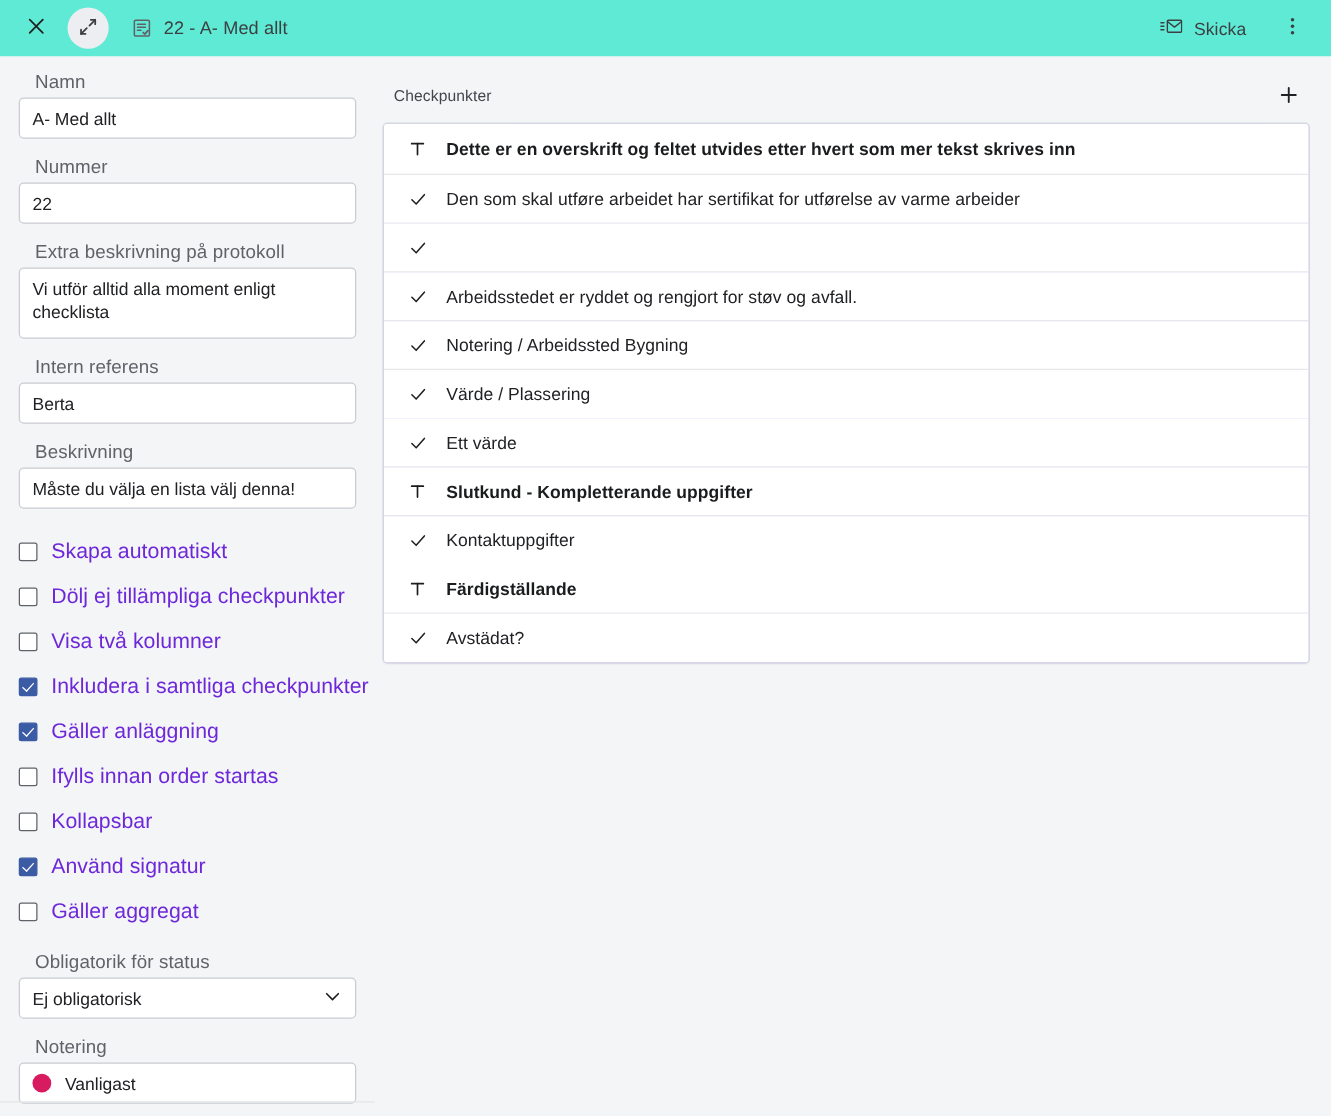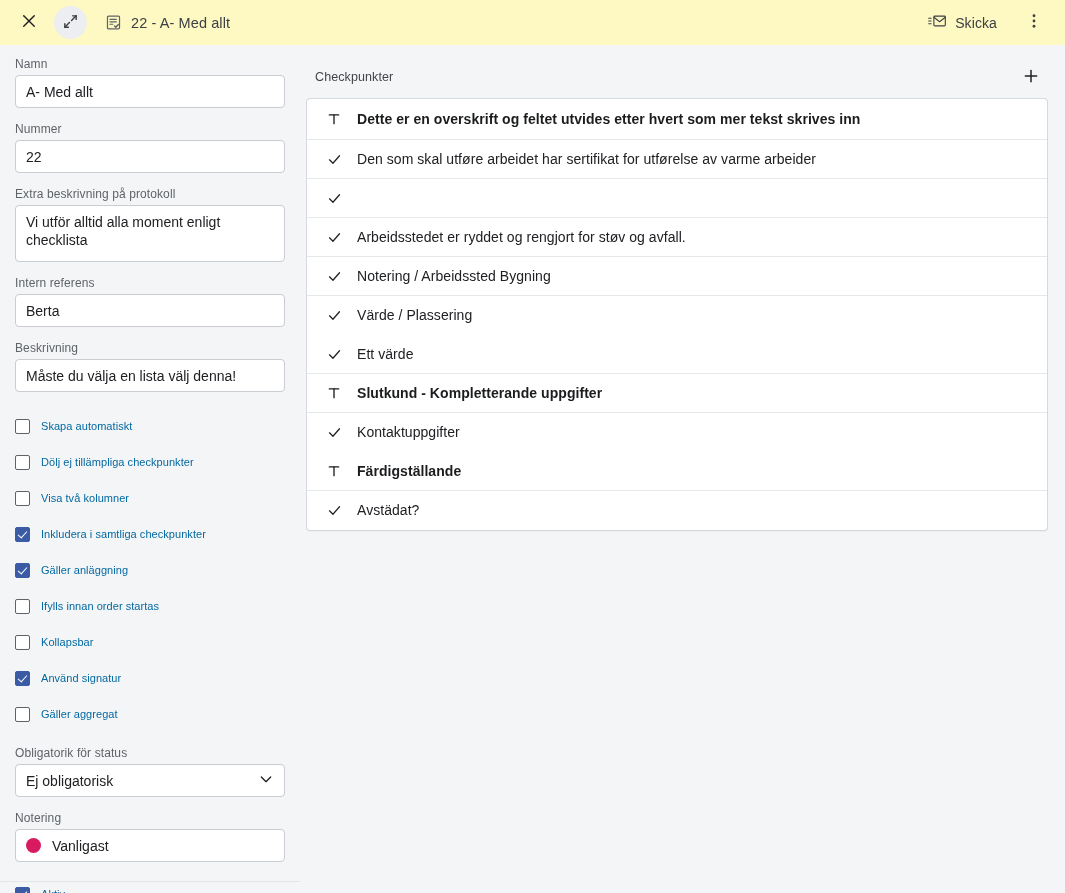--- a/index.html
+++ b/index.html
@@ -13,21 +13,21 @@
     font-family: "Liberation Sans", sans-serif;
     -webkit-font-smoothing: antialiased;
   }
 
   
   #app-header {
     height: 45px;
     display: flex;
     align-items: center;
     padding: 0 14px 0 12px;
-    background: #fef9c3;
+    background: #5eead4;
   }
   .hdr-left { display: flex; align-items: center; gap: 0px; }
   .icon-btn {
     width: 34px; height: 34px;
     display: flex; align-items: center; justify-content: center;
     border: none; background: transparent; cursor: pointer;
     border-radius: 50%;
     padding: 0;
   }
   #expand-btn {
@@ -67,25 +67,26 @@
   
   #left-panel {
     width: 300px;
     flex: 0 0 300px;
     padding: 12px 0 0 15px;
     height: 848px;
     position: relative;
   }
   .field { margin-bottom: 14px; }
   .field-label {
-    font-size: 12px;
+    font-size: 15px;
     color: #5f6368;
     letter-spacing: .1px;
     margin-bottom: 4px;
     display: block;
+    margin-left: 13px;
   }
   .field-input {
     width: 270px;
     height: 33px;
     border: 1px solid #c9ccd1;
     border-radius: 4px;
     background: #ffffff;
     font-size: 14px;
     color: #202124;
     padding: 0 10px;
@@ -135,22 +136,22 @@
   .cb-row.checked .cb-box::after {
     content: "";
     position: absolute;
     left: 3.6px; top: 1.2px;
     width: 4px; height: 8px;
     border: solid #fff;
     border-width: 0 1.8px 1.8px 0;
     transform: rotate(42deg);
   }
   .cb-label {
-    font-size: 11px;
-    color: #0369a1;
+    font-size: 17px;
+    color: #6d28d9;
     letter-spacing: .05px;
     white-space: nowrap;
   }
   #left-bottom-divider {
     position: absolute;
     left: 0; right: 0;
     top: 836px;
     height: 1px;
     background: #e3e5e8;
   }

